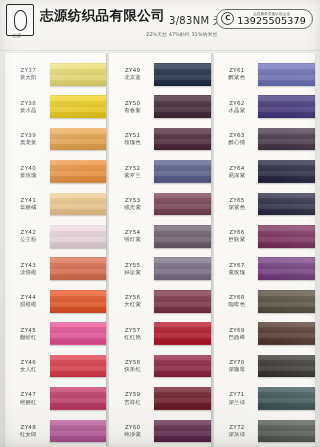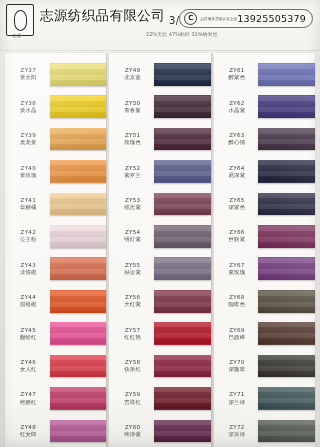--- a/index.html
+++ b/index.html
@@ -28,42 +28,42 @@
   }
   #logo-mark .inner{
     width:11px;height:19px;border:1.4px solid #2a2a2a;border-radius:50%/40%;
   }
   #logo-sub{
     position:absolute;left:2px;top:33px;font-size:4.2px;color:#555;letter-spacing:.2px;
     width:30px;text-align:center;line-height:1.25;
   }
   #name-block{position:absolute;left:40px;top:9px;}
   #cn-name{
-    font-size:13.5px;font-weight:normal;color:#1b1b1b;letter-spacing:.4px;
+    font-size:13.5px;font-weight:bold;color:#1b1b1b;letter-spacing:.4px;
     line-height:1;white-space:nowrap;
   }
   #en-name{
     font-size:7.2px;font-weight:bold;color:#2b2b2b;letter-spacing:.1px;
     margin-top:2.5px;white-space:nowrap;
   }
   #spec-block{position:absolute;left:146px;top:14px;text-align:left;}
   #spec-main{font-size:10px;color:#2c2c2c;letter-spacing:.3px;white-space:nowrap;margin-left:23px;}
   #spec-sub{font-size:5px;color:#6a6a6a;margin-top:2.5px;white-space:nowrap;}
   #phone-block{
     position:absolute;right:7px;top:9px;
     border:1.1px solid #6d6d6d;border-radius:11px;
     padding:2px 6px 2px 4px;display:flex;align-items:center;gap:3px;
     background:#f8f8f5;
   }
   #phone-badge{
     width:11px;height:11px;border-radius:50%;border:1.1px solid #3a3a3a;
     display:flex;align-items:center;justify-content:center;
     font-size:7px;font-weight:bold;color:#2a2a2a;line-height:1;
   }
-  #phone-text{display:flex;flex-direction:row;align-items:center;}
+  #phone-text{display:flex;flex-direction:column;align-items:center;}
   #phone-cert{font-size:3.6px;color:#4b4b4b;letter-spacing:.1px;white-space:nowrap;}
   #phone-num{font-size:9.5px;color:#141414;letter-spacing:.2px;line-height:1.05;}
   
   #board{position:relative;height:397px;padding:3px 0 0 0;}
   #columns{
     position:absolute;left:5px;top:2px;right:5px;bottom:4px;
     display:flex;gap:3px;
   }
   .column{
     position:relative;flex:1;

